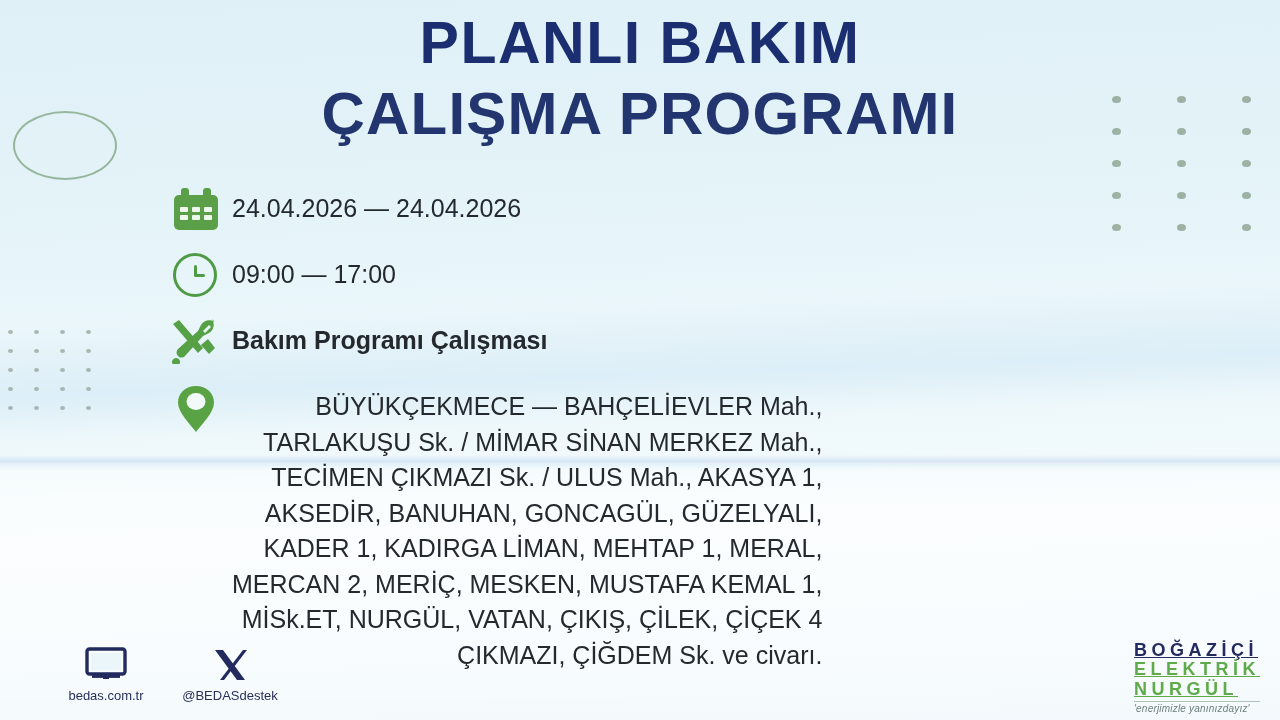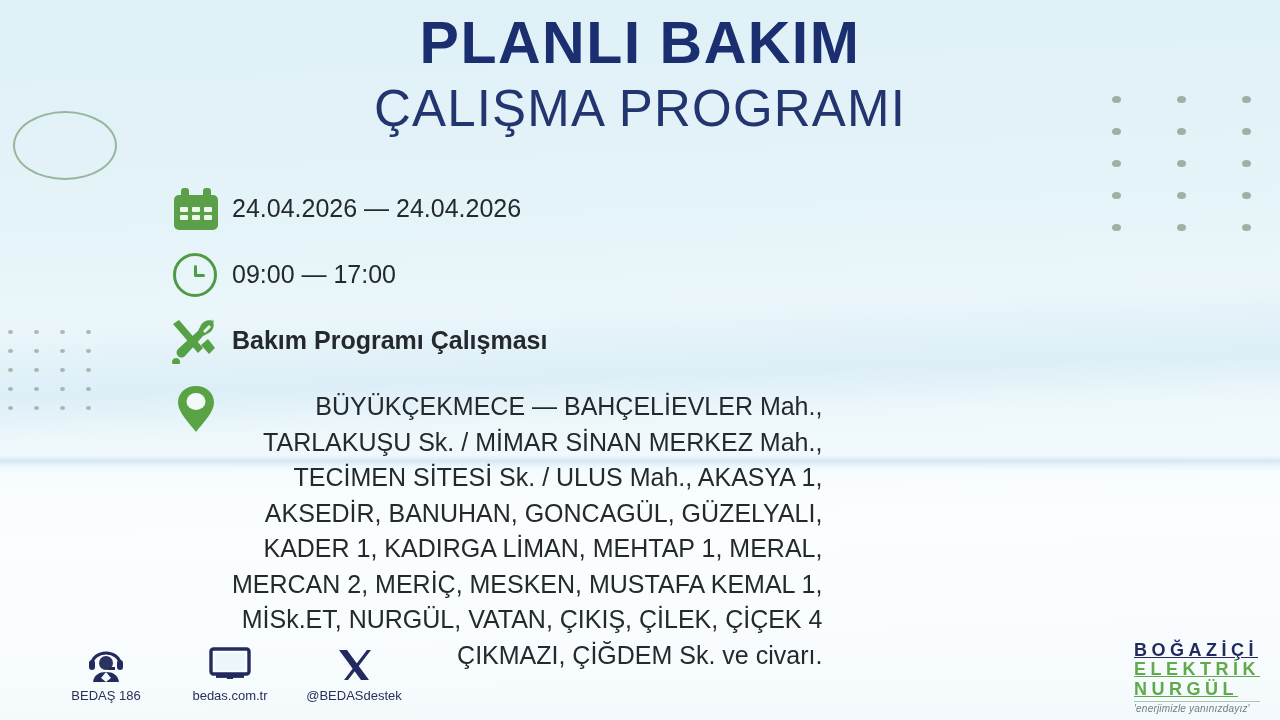--- a/index.html
+++ b/index.html
@@ -93,22 +93,22 @@
   }
   .title-main {
     font-size: 59px;
     font-weight: bold;
     color: #1b2e70;
     letter-spacing: 1.5px;
     line-height: 1.0;
     white-space: nowrap;
   }
   .title-sub {
-    font-size: 51px;
-    font-weight: normal;
+    font-size: 60px;
+    font-weight: bold;
     color: #22356f;
     letter-spacing: 1.2px;
     line-height: 1.18;
     margin-top: 6px;
     white-space: nowrap;
   }
 
   
   .info {
     position: absolute;
@@ -346,47 +346,33 @@
         <div class="ico-pin">
           <svg width="40" height="50" viewBox="0 0 40 50">
             <path d="M20 2 C9.5 2 2 9.3 2 18.6 C2 29 14 40 20 48 C26 40 38 29 38 18.6 C38 9.3 30.5 2 20 2 Z" fill="#5aa344"></path>
             <ellipse cx="20" cy="17.5" rx="9.5" ry="8.5" fill="#f2f9f9"></ellipse>
           </svg>
         </div>
       </div>
       <div class="tx">
         <div>BÜYÜKÇEKMECE — BAHÇELİEVLER Mah.,</div>
         <div>TARLAKUŞU Sk. / MİMAR SİNAN MERKEZ Mah.,</div>
-        <div>TECİMEN SİTESİ Sk. / ULUS Mah., AKASYA 1,</div>
+        <div>TECİMEN ÇIKMAZI Sk. / ULUS Mah., AKASYA 1,</div>
         <div>AKSEDİR, BANUHAN, GONCAGÜL, GÜZELYALI,</div>
         <div>KADER 1, KADIRGA LİMAN, MEHTAP 1, MERAL,</div>
         <div>MERCAN 2, MERİÇ, MESKEN, MUSTAFA KEMAL 1,</div>
         <div>MİSk.ET, NURGÜL, VATAN, ÇIKIŞ, ÇİLEK, ÇİÇEK 4</div>
         <div>ÇIKMAZI, ÇİĞDEM Sk. ve civarı.</div>
       </div>
     </div>
 
   </div>
 
   <div class="footer">
 
-    <div class="fitem">
-      <div class="fic">
-        <svg width="42" height="36" viewBox="0 0 42 36">
-          <path d="M7 17 a14 11 0 0 1 28 0" fill="none" stroke="#232b5e" stroke-width="3.2"></path>
-          <rect x="4" y="13" width="6" height="10" rx="3" fill="#232b5e"></rect>
-          <rect x="32" y="13" width="6" height="10" rx="3" fill="#232b5e"></rect>
-          <circle cx="21" cy="16" r="7" fill="#2b3360"></circle>
-          <path d="M8 35 c1-7 6-10 13-10 s12 3 13 10 z" fill="#232b5e"></path>
-          <path d="M21 25 l-5 6 5 4 5-4 z" fill="#f3fafc"></path>
-          <path d="M23 20 h7 v3 h-7 z" fill="#232b5e"></path>
-        </svg>
-      </div>
-      <div class="flbl">BEDAŞ 186</div>
-    </div>
 
     <div class="fitem">
       <div class="fic">
         <svg width="44" height="36" viewBox="0 0 44 36">
           <rect x="3" y="2" width="38" height="25" rx="2.5" fill="none" stroke="#232b5e" stroke-width="3.4"></rect>
           <rect x="7" y="6" width="30" height="17" fill="#eaf6fa"></rect>
           <rect x="8" y="27.5" width="28" height="3.4" fill="#232b5e"></rect>
           <rect x="19" y="27" width="6" height="5" fill="#232b5e"></rect>
         </svg>
       </div>

